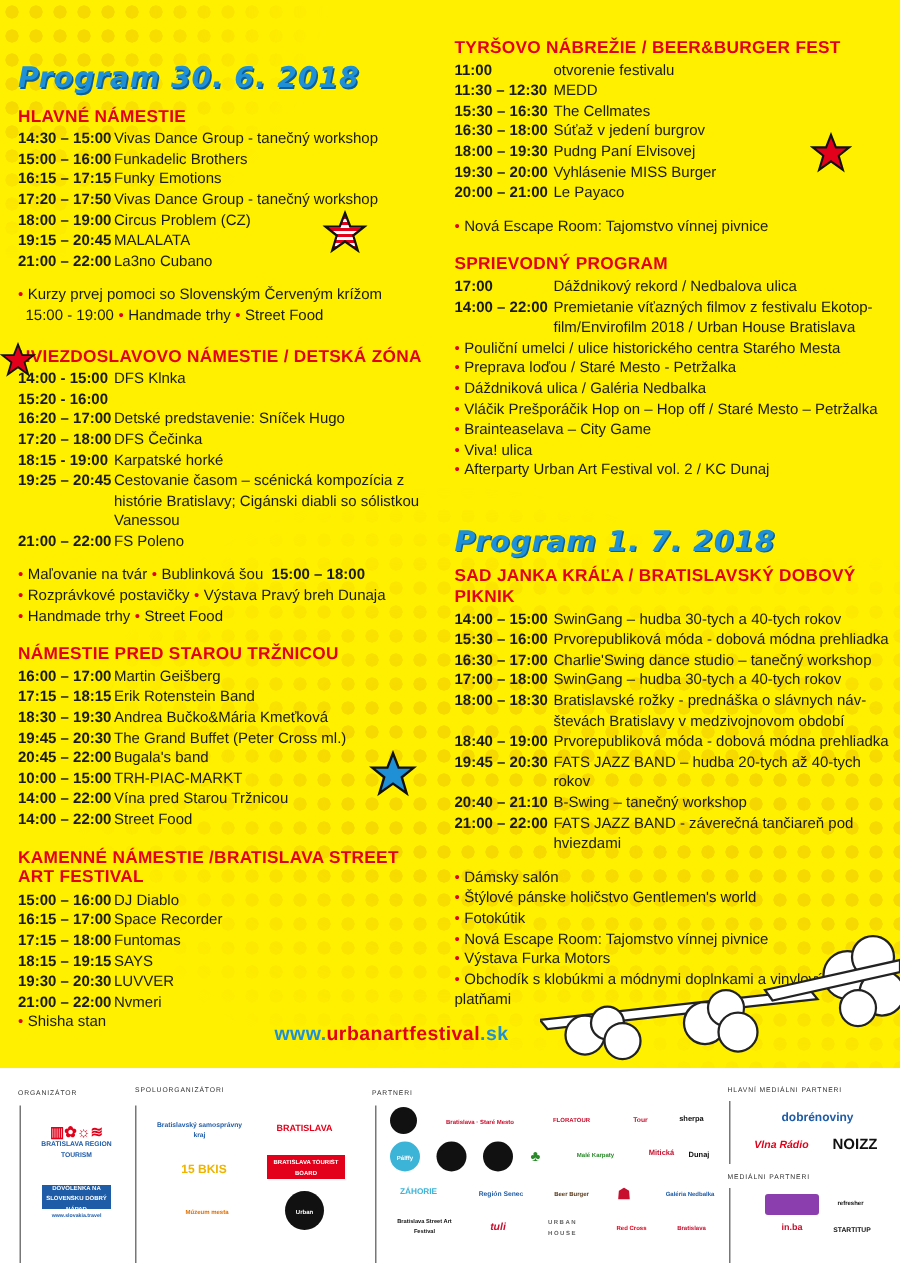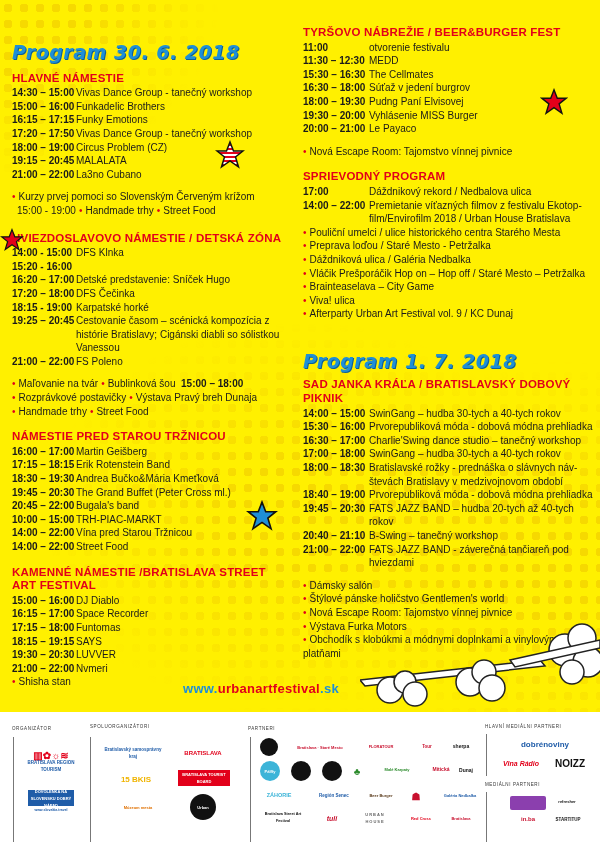--- a/index.html
+++ b/index.html
@@ -263,21 +263,21 @@
       <div class="row">
           <span class="t">14:00 – 22:00</span>
           <span class="e">Premietanie víťazných filmov z festivalu Ekotop-film/Envirofilm 2018 / Urban House Bratislava</span>
         </div>
       <div class="bullet">Pouliční umelci / ulice historického centra Starého Mesta</div>
       <div class="bullet">Preprava loďou / Staré Mesto - Petržalka</div>
       <div class="bullet">Dáždniková ulica / Galéria Nedbalka</div>
       <div class="bullet">Vláčik Prešporáčik Hop on – Hop off / Staré Mesto – Petržalka</div>
       <div class="bullet">Brainteaselava – City Game</div>
       <div class="bullet">Viva! ulica</div>
-      <div class="bullet">Afterparty Urban Art Festival vol. 9 / KC Dunaj</div>
+      <div class="bullet">Afterparty Urban Art Festival vol. 2 / KC Dunaj</div>
     </div>
 
     <div class="big-title" style="margin-top:34px;margin-bottom:10px">Program 1. 7. 2018</div>
 
     <div class="section">
       <div class="sec-title">SAD JANKA KRÁĽA / BRATISLAVSKÝ DOBOVÝ PIKNIK</div>
       <div class="row">
           <span class="t">14:00 – 15:00</span>
           <span class="e">SwinGang – hudba 30-tych a 40-tych rokov</span>
         </div>
@@ -309,20 +309,21 @@
           <span class="t">20:40 – 21:10</span>
           <span class="e">B-Swing – tanečný workshop</span>
         </div>
       <div class="row">
           <span class="t">21:00 – 22:00</span>
           <span class="e">FATS JAZZ BAND - záverečná tančiareň pod hviezdami</span>
         </div>
       <div class="bullets">
         <div class="bullet">Dámsky salón</div>
         <div class="bullet">Štýlové pánske holičstvo Gentlemen's world</div>
+        <div class="bullet">Fotokútik</div>
         <div class="bullet">Nová Escape Room: Tajomstvo vínnej pivnice</div>
         <div class="bullet">Výstava Furka Motors</div>
         <div class="bullet">Obchodík s klobúkmi a módnymi doplnkami a vinylovými platňami</div>
       </div>
     </div>
   </div>
 
   <svg class="star" style="left:215px;top:140px" width="30" height="30" viewBox="0 0 30 30">
     <defs>
         <pattern id="stripes" width="4" height="4" patternUnits="userSpaceOnUse">

